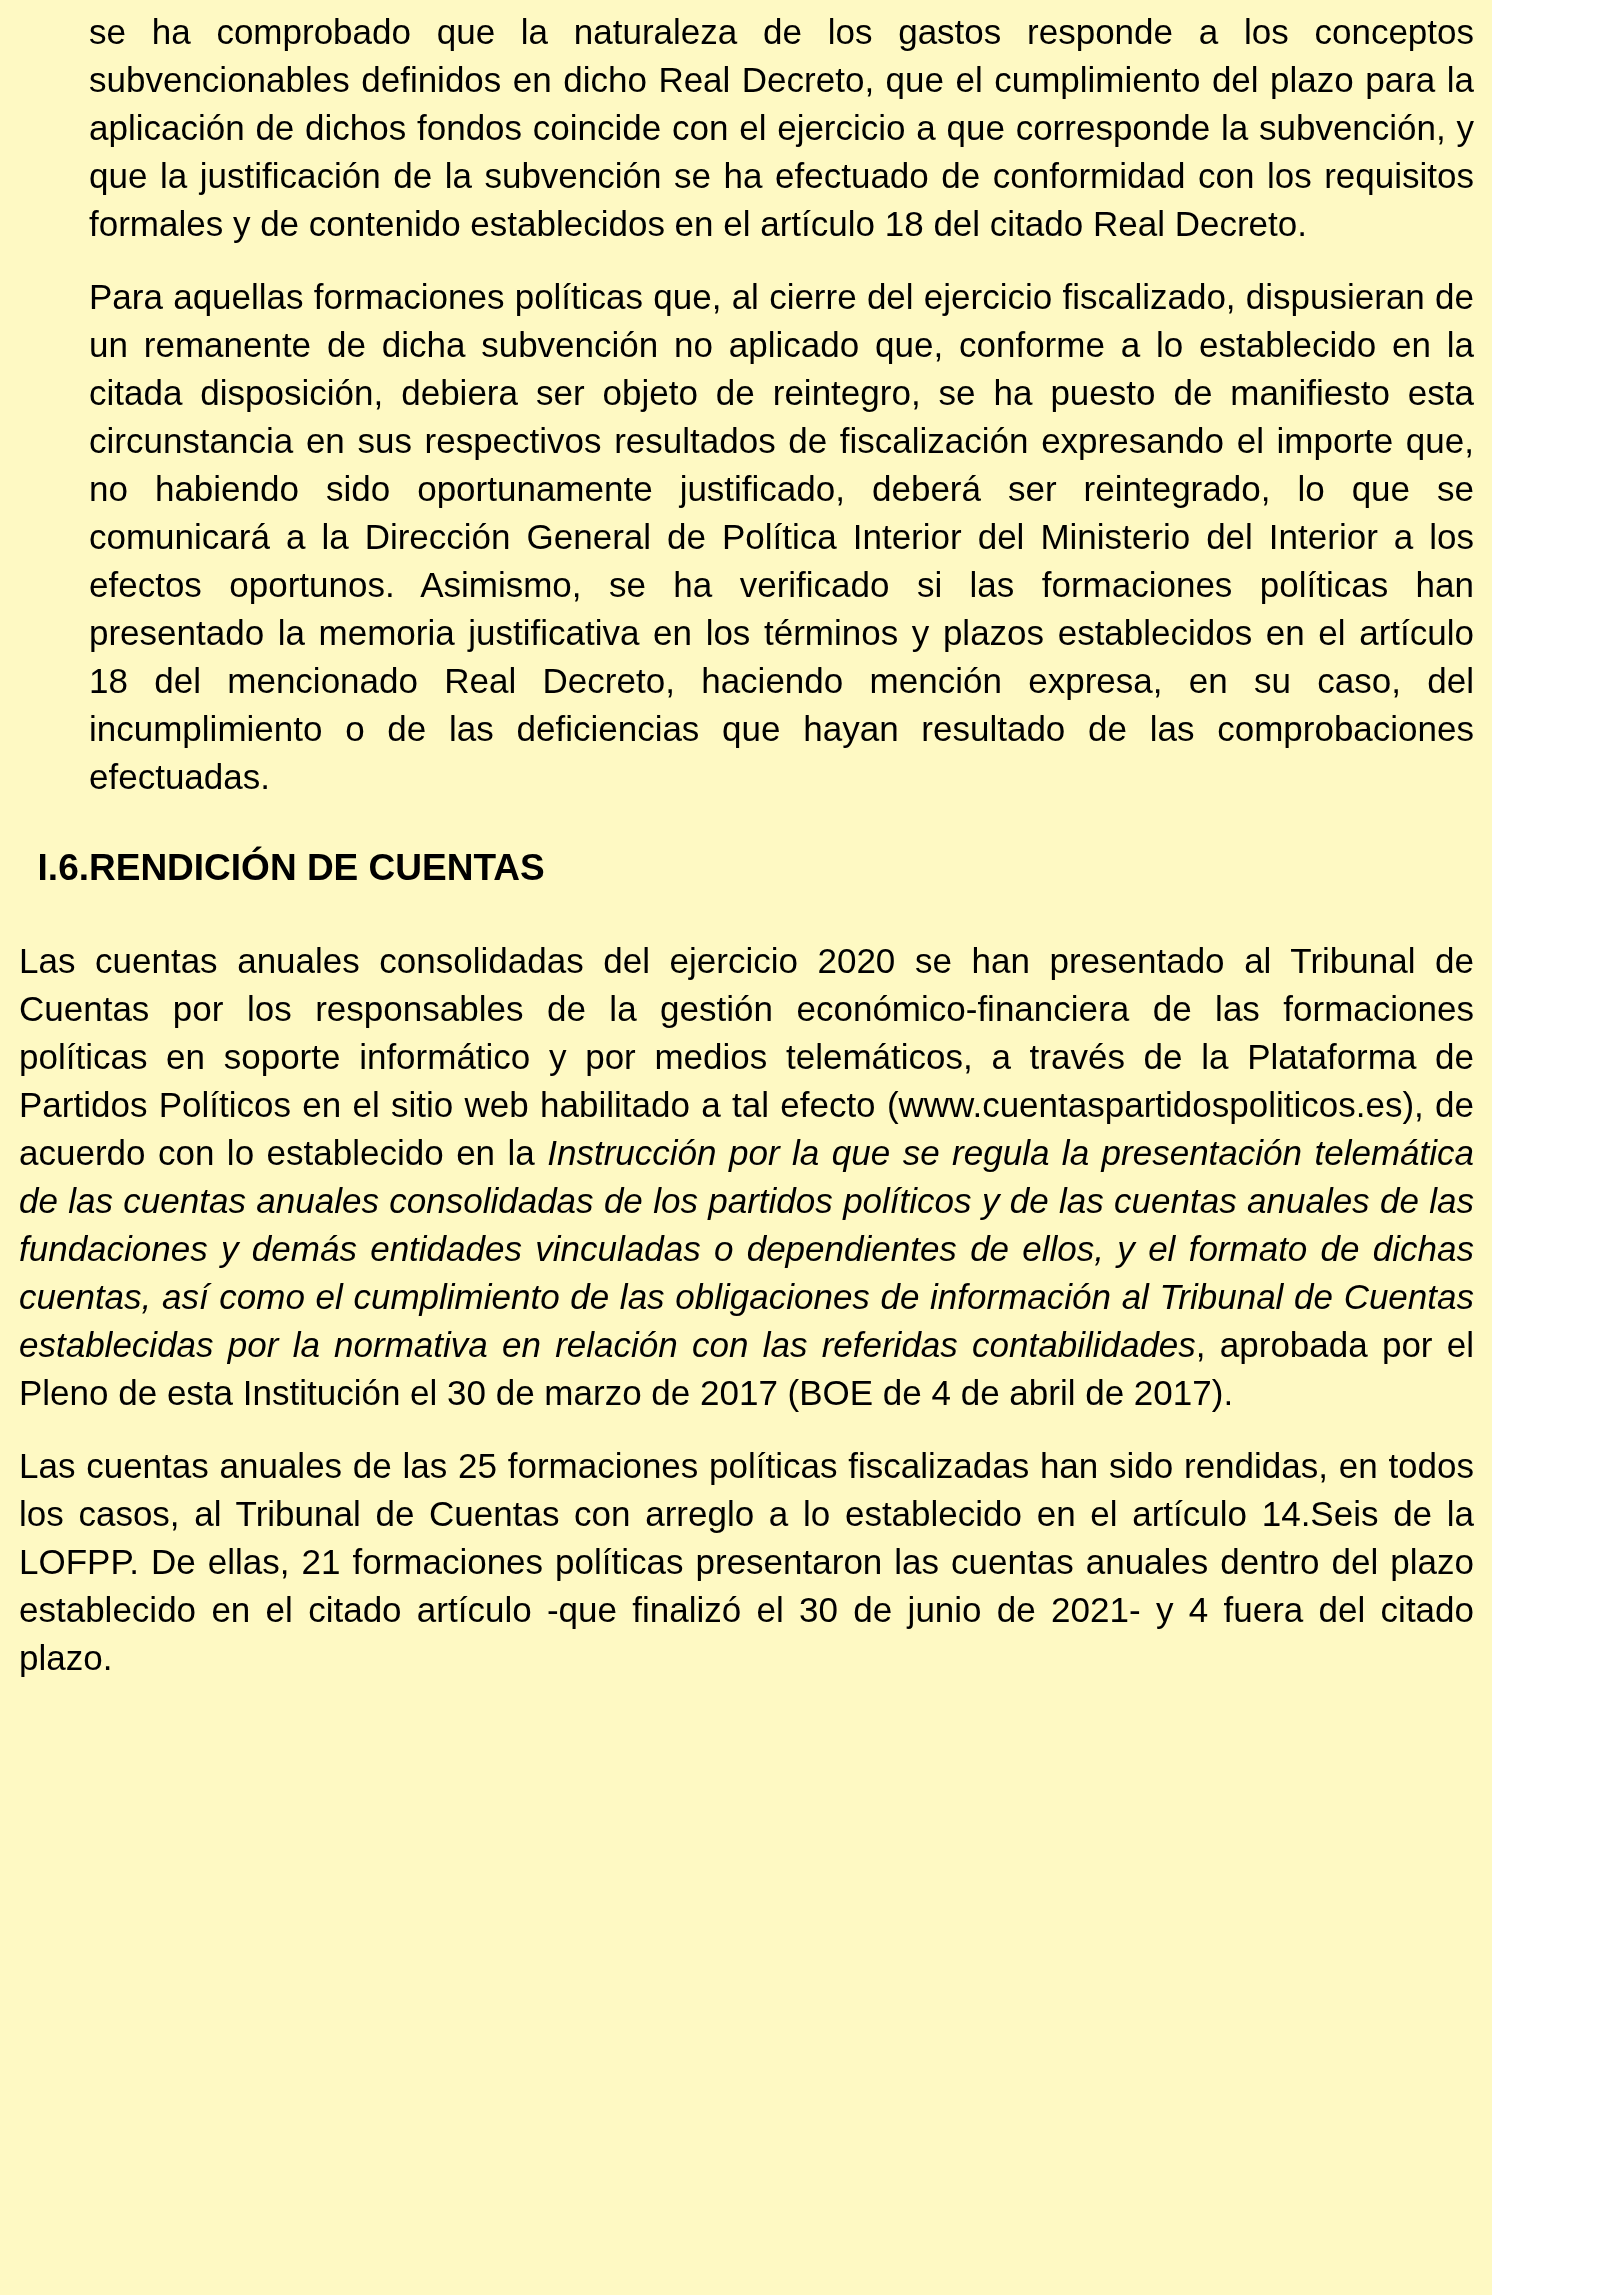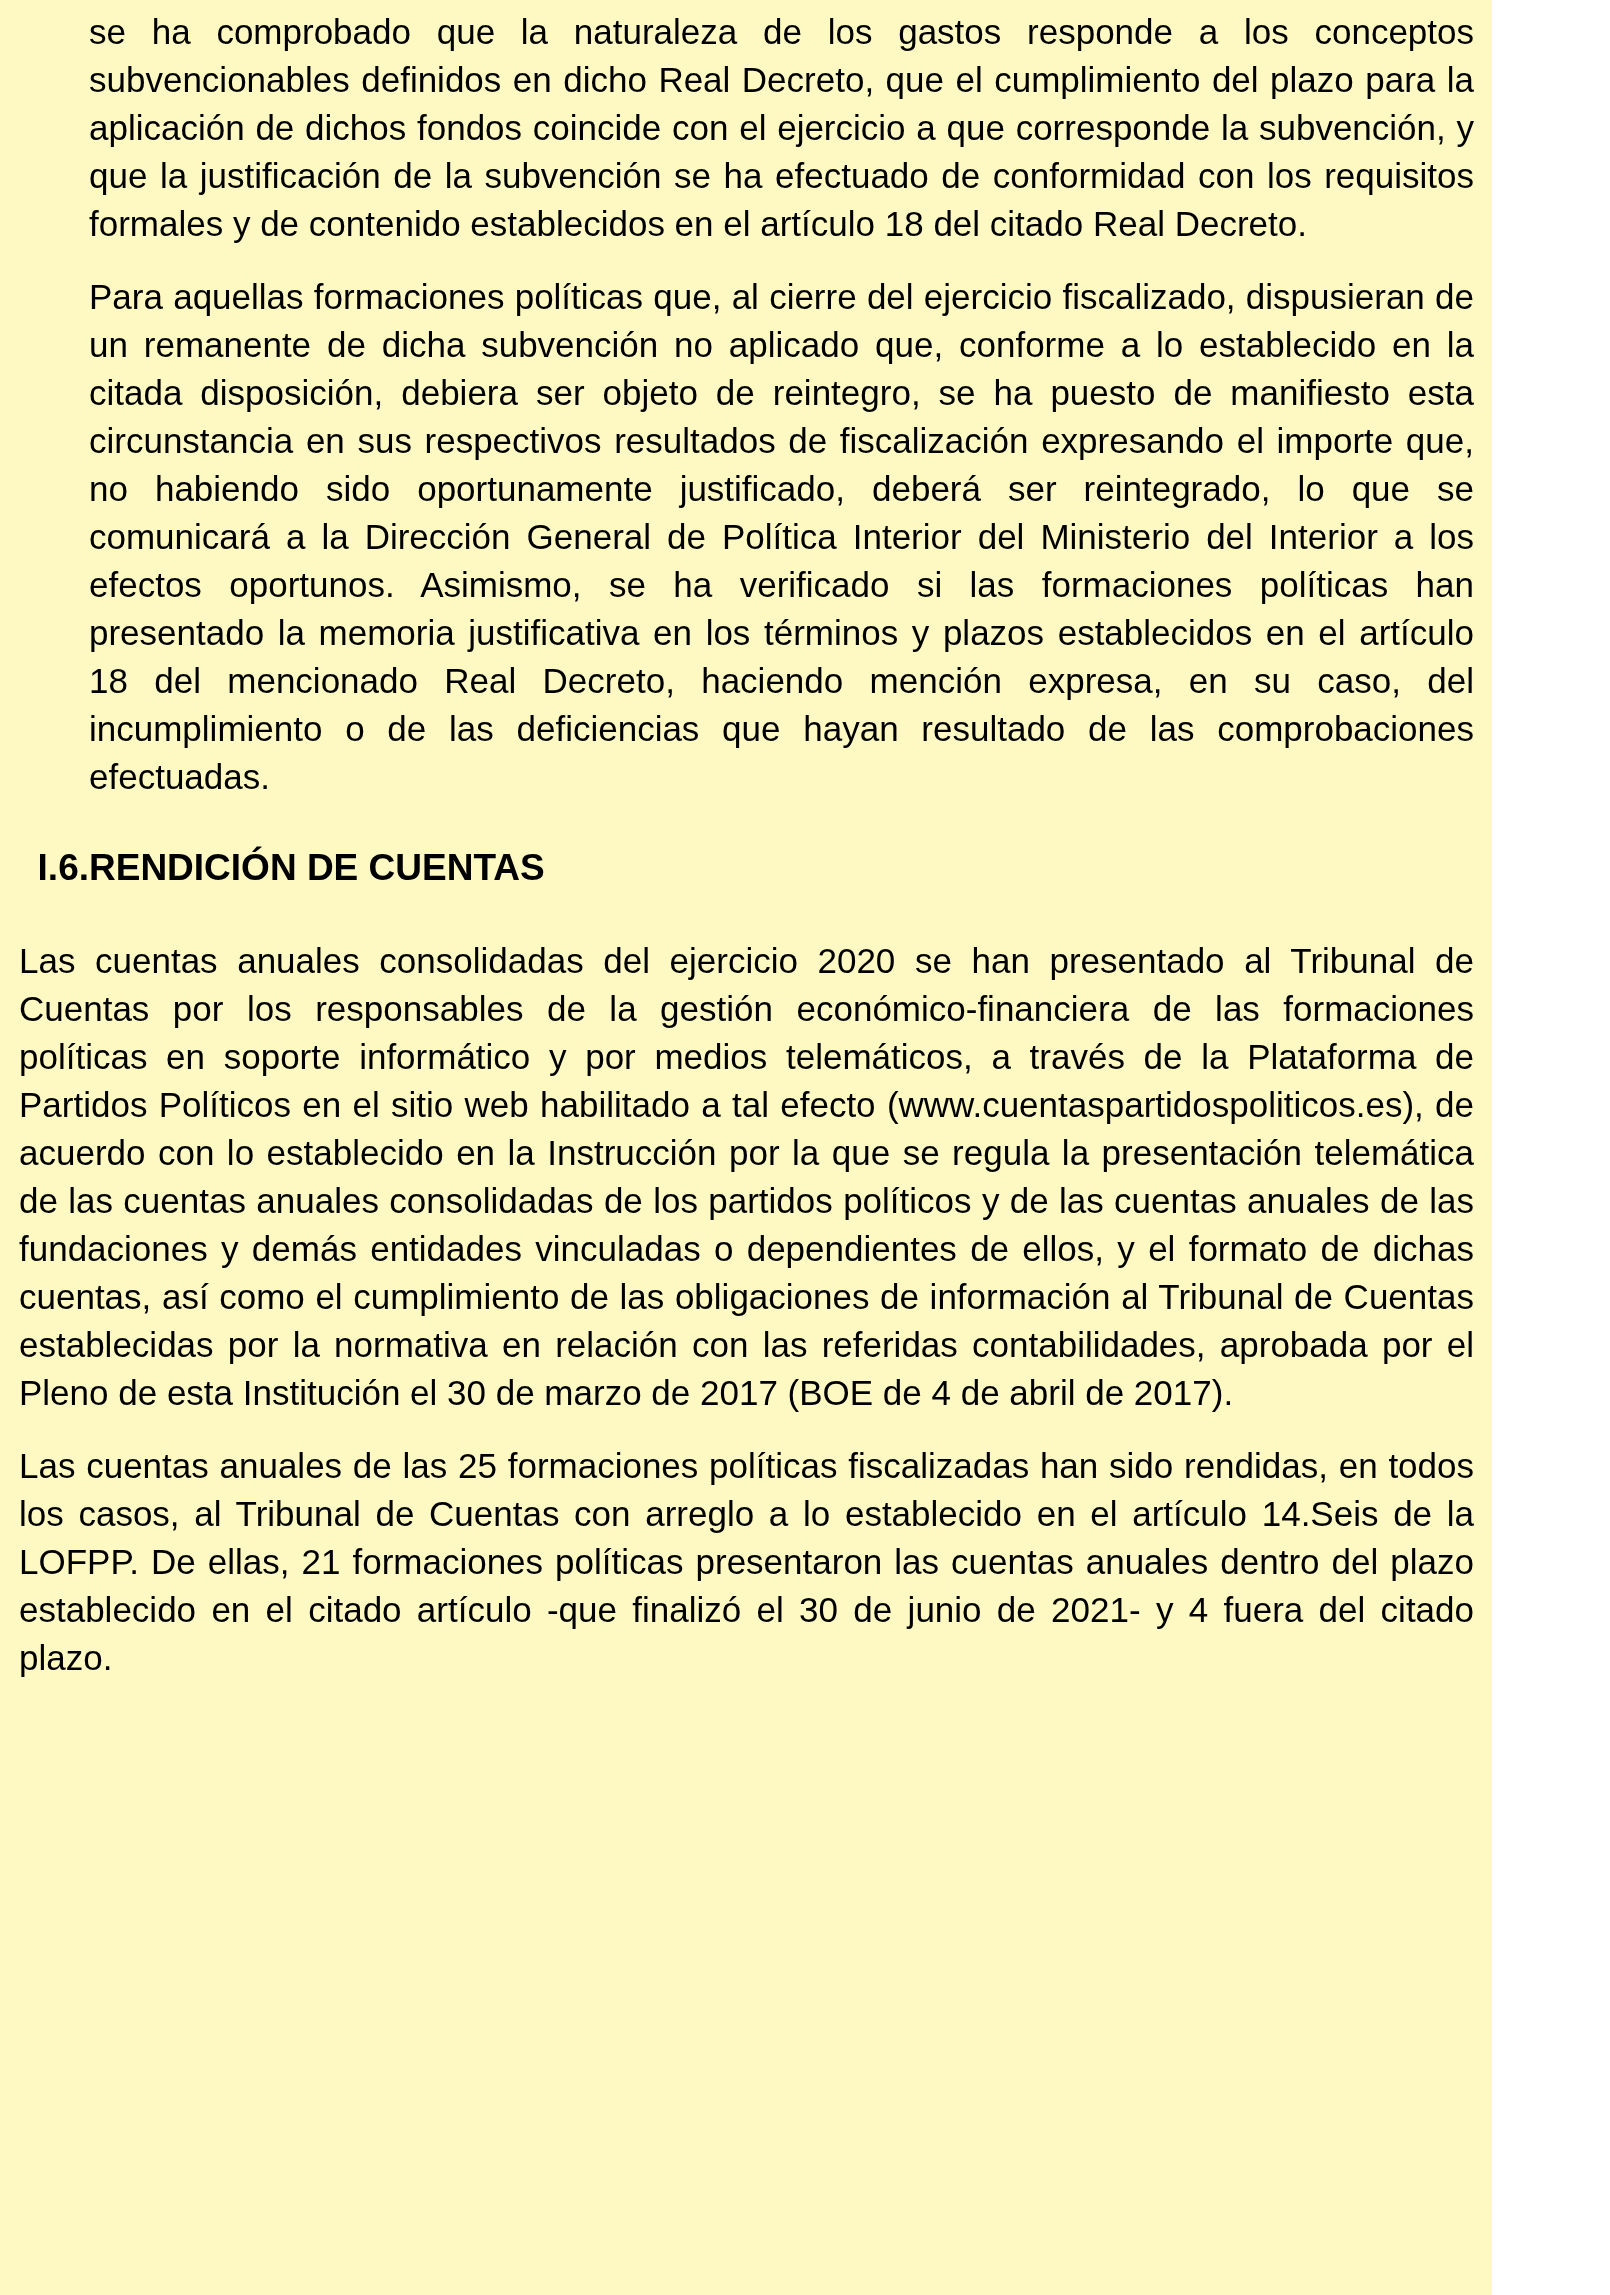--- a/index.html
+++ b/index.html
@@ -39,20 +39,21 @@
     display: inline-block;
     width: 70px;
     flex: 0 0 70px;
     text-align: right;
   }
   .section-heading .heading-title {
     display: inline-block;
     text-align: center;
   }
   .italic-run {
+    font-style: italic;
   }
 </style>
 </head>
 <body>
 
 <div class="page">
 
   <p class="para indented">se ha comprobado que la naturaleza de los gastos responde a los conceptos subvencionables definidos en dicho Real Decreto, que el cumplimiento del plazo para la aplicación de dichos fondos coincide con el ejercicio a que corresponde la subvención, y que la justificación de la subvención se ha efectuado de conformidad con los requisitos formales y de contenido establecidos en el artículo 18 del citado Real Decreto.</p>
 
   <p class="para indented">Para aquellas formaciones políticas que, al cierre del ejercicio fiscalizado, dispusieran de un remanente de dicha subvención no aplicado que, conforme a lo establecido en la citada disposición, debiera ser objeto de reintegro, se ha puesto de manifiesto esta circunstancia en sus respectivos resultados de fiscalización expresando el importe que, no habiendo sido oportunamente justificado, deberá ser reintegrado, lo que se comunicará a la Dirección General de Política Interior del Ministerio del Interior a los efectos oportunos. Asimismo, se ha verificado si las formaciones políticas han presentado la memoria justificativa en los términos y plazos establecidos en el artículo 18 del mencionado Real Decreto, haciendo mención expresa, en su caso, del incumplimiento o de las deficiencias que hayan resultado de las comprobaciones efectuadas.</p>

